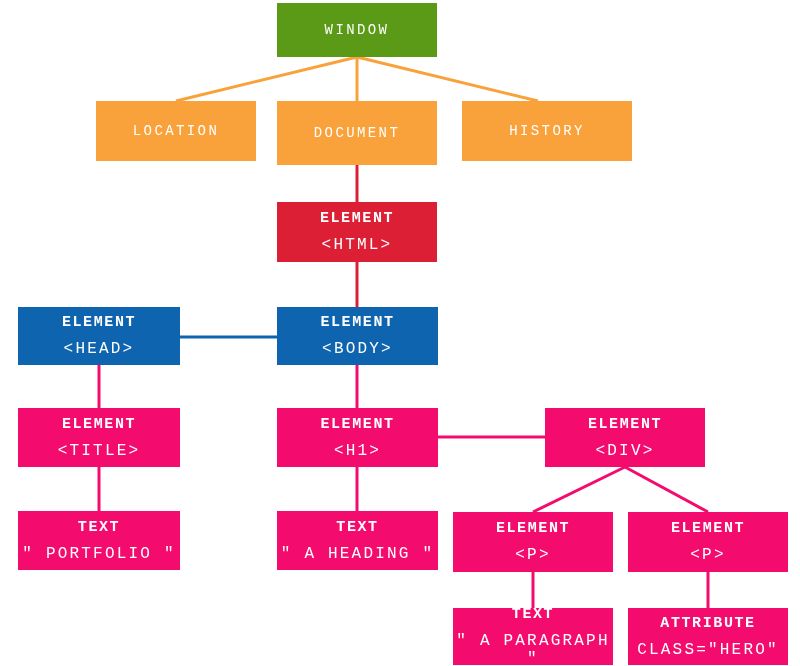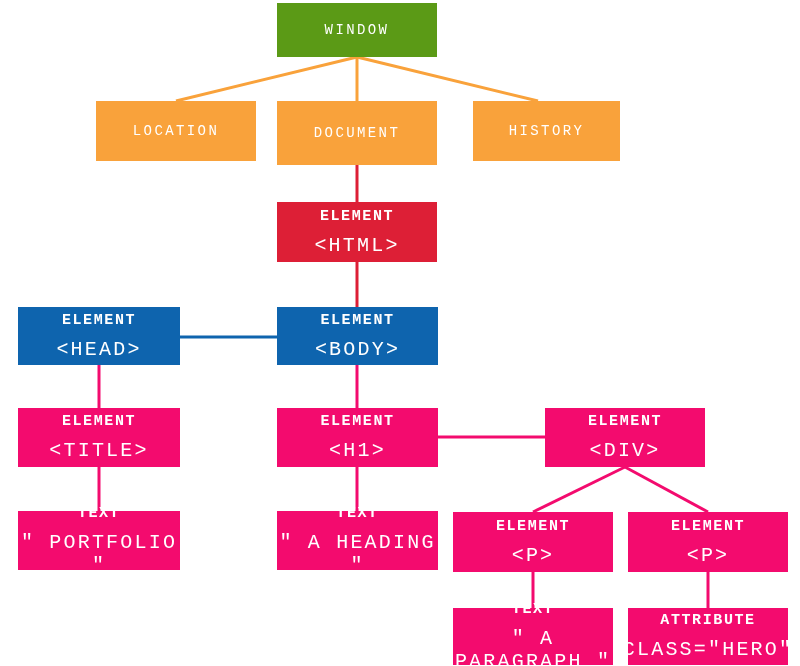--- a/index.html
+++ b/index.html
@@ -30,30 +30,30 @@
   .c-green{background:var(--green);}
   .c-orange{background:var(--orange);}
   .c-red{background:var(--red);}
   .c-blue{background:var(--blue);}
   .c-pink{background:var(--pink);}
   .node .t{
     font-size:15px;font-weight:bold;letter-spacing:1.6px;
     margin-bottom:9px;
   }
   .node .v{
-    font-size:20px;font-weight:normal;letter-spacing:2.2px;
+    font-size:16px;font-weight:normal;letter-spacing:2.2px;
   }
   .node .single{
     font-size:14px;font-weight:normal;letter-spacing:2.4px;
   }
   
   .n-window   {left:277px;top:3px;  width:160px;height:54px;}
   .n-location {left:96px; top:101px;width:160px;height:60px;}
   .n-document {left:277px;top:101px;width:160px;height:64px;}
-  .n-history  {left:473px;top:101px;width:147px;height:60px;justify-content:center;}
+  .n-history  {left:462px;top:101px;width:170px;height:60px;justify-content:center;}
   .n-html     {left:277px;top:202px;width:160px;height:60px;}
   .n-head     {left:18px; top:307px;width:162px;height:58px;}
   .n-body     {left:277px;top:307px;width:161px;height:58px;}
   .n-title    {left:18px; top:408px;width:162px;height:59px;}
   .n-h1       {left:277px;top:408px;width:161px;height:59px;}
   .n-div      {left:545px;top:408px;width:160px;height:59px;}
   .n-title-text{left:18px;top:511px;width:162px;height:59px;}
   .n-h1-text  {left:277px;top:511px;width:161px;height:59px;}
   .n-p1       {left:453px;top:512px;width:160px;height:60px;}
   .n-p2       {left:628px;top:512px;width:160px;height:60px;}

